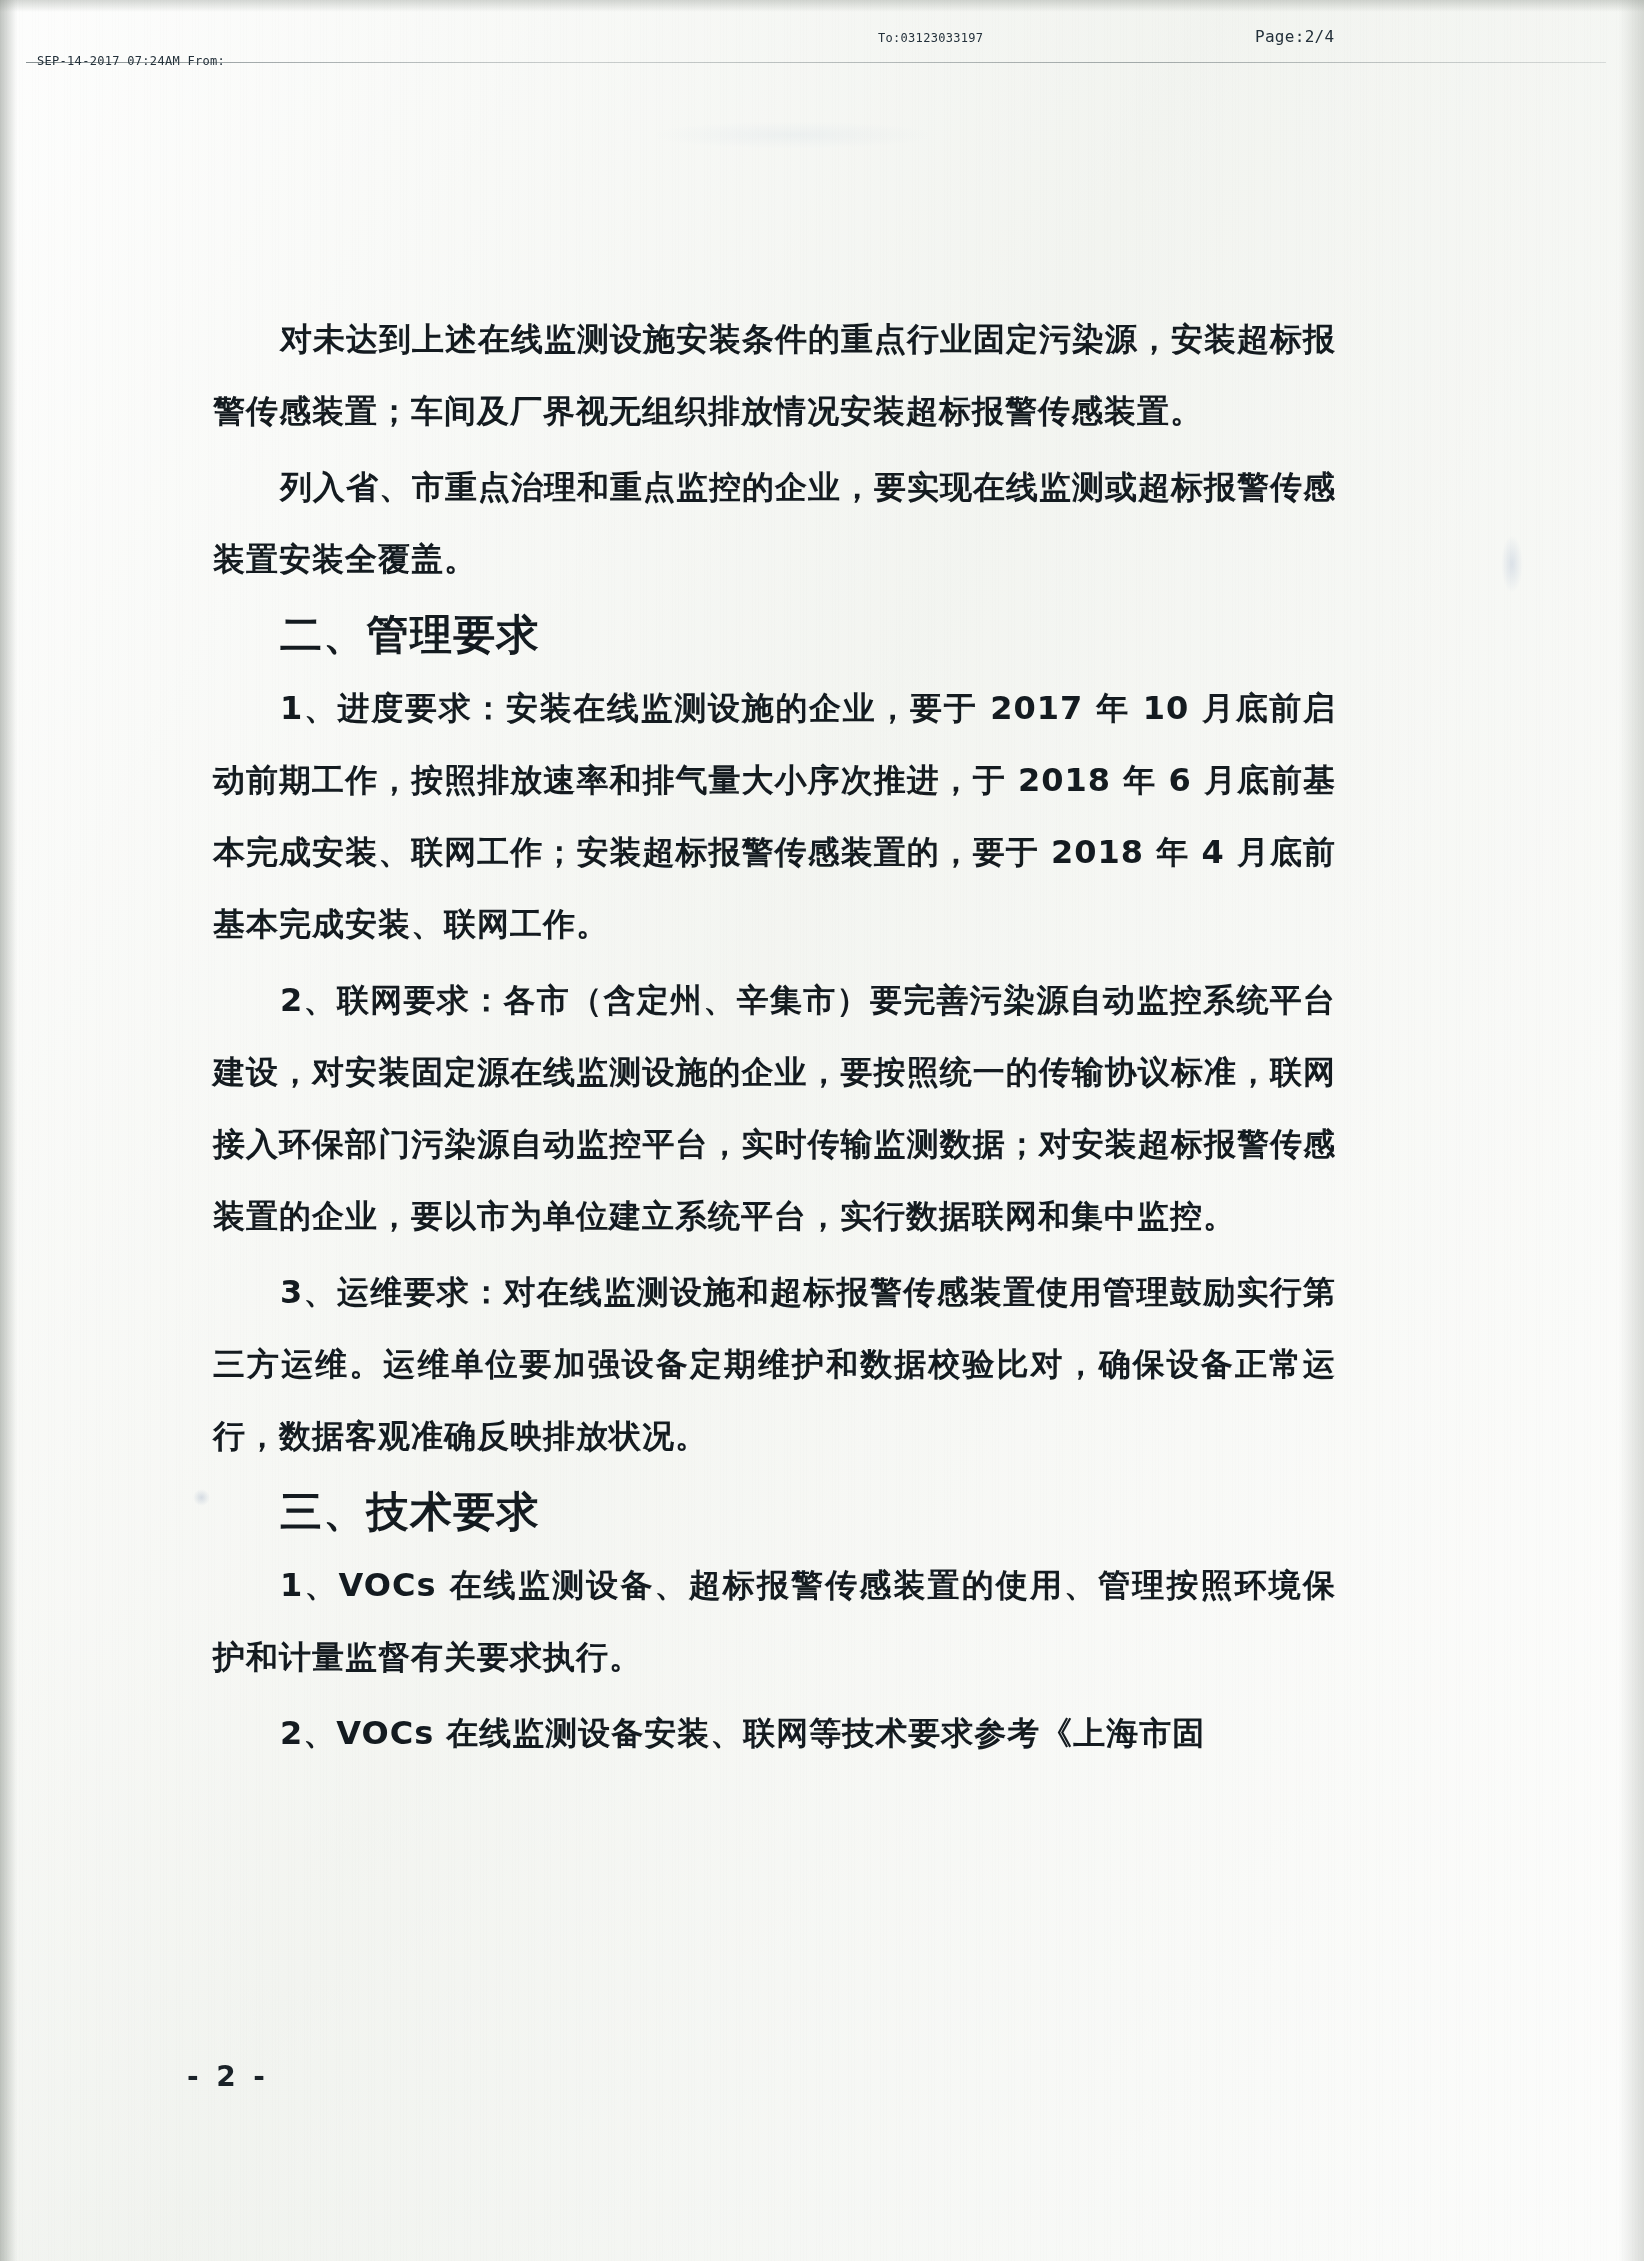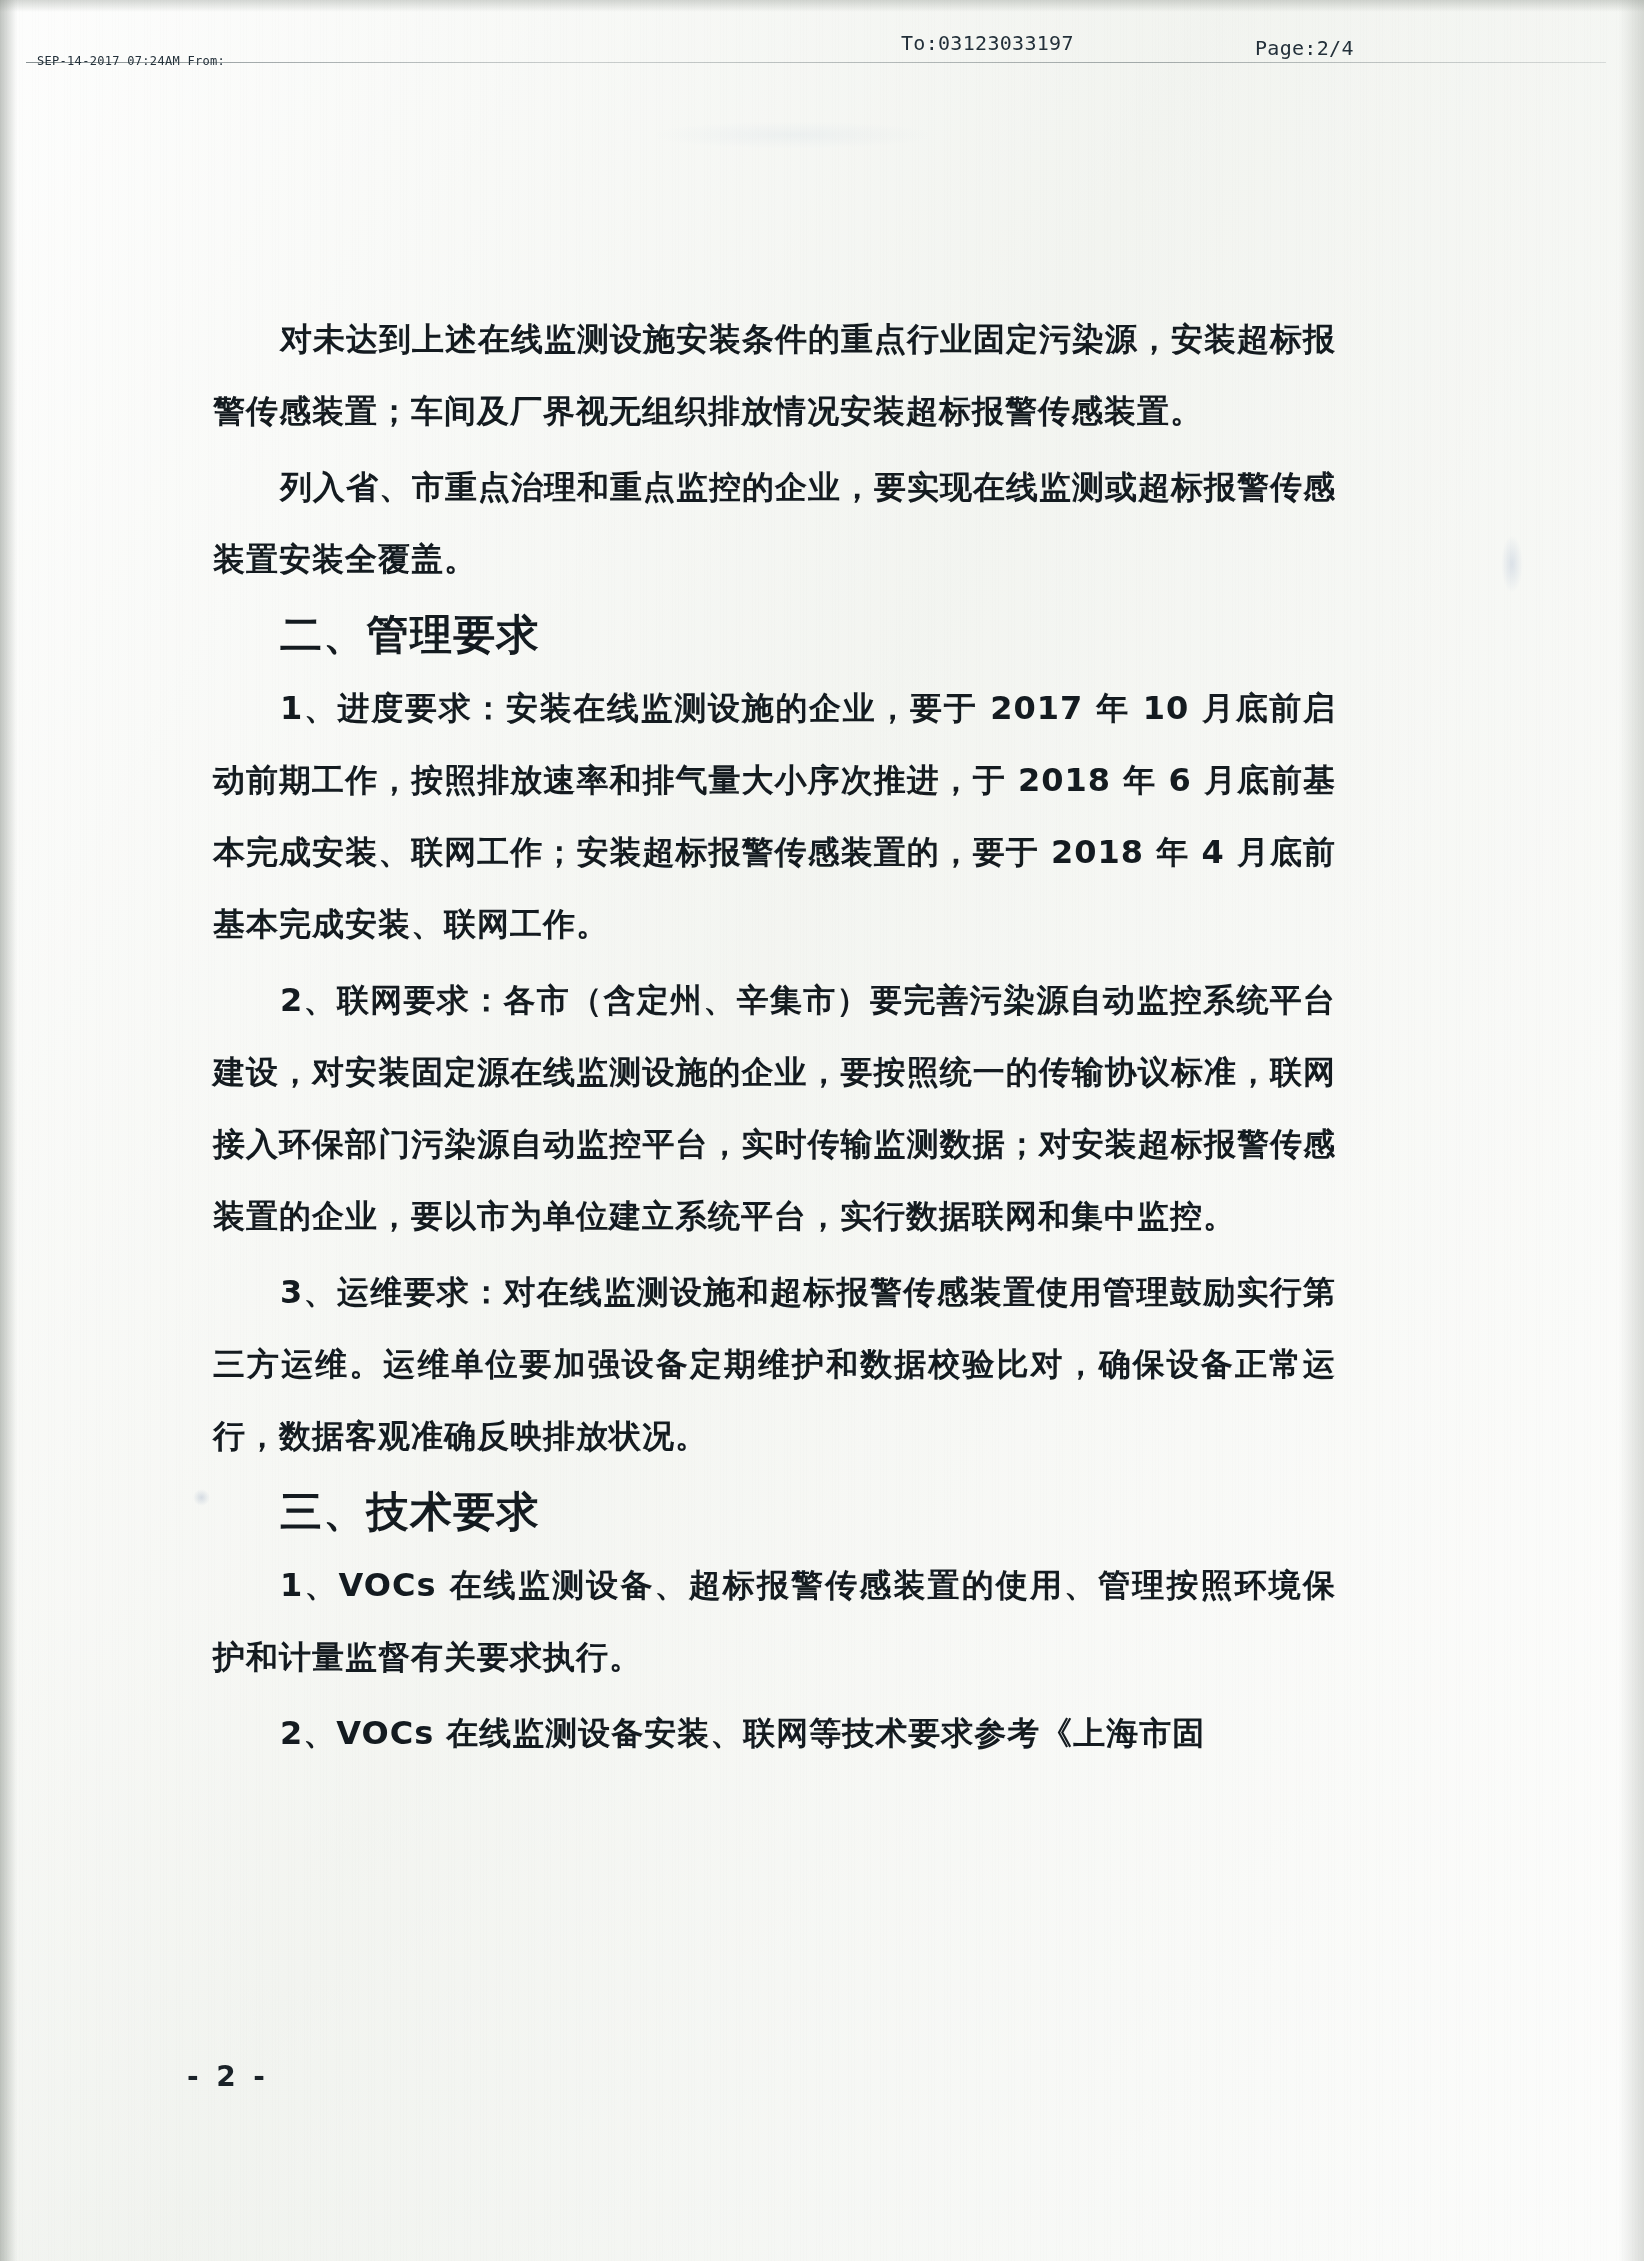--- a/index.html
+++ b/index.html
@@ -66,31 +66,31 @@
   .fax-from {
     position: absolute;
     left: 37px;
     top: 36px;
     font-size: 12px;
     letter-spacing: 0.3px;
     white-space: pre;
   }
   .fax-to {
     position: absolute;
-    left: 901px;
+    left: 878px;
     top: 13px;
-    font-size: 20px;
+    font-size: 12px;
     letter-spacing: 0.3px;
     white-space: pre;
   }
   .fax-page {
     position: absolute;
     left: 1255px;
-    top: 18px;
-    font-size: 20px;
+    top: 9px;
+    font-size: 16px;
     letter-spacing: 0.3px;
     white-space: pre;
   }
   .header-rule {
     position: absolute;
     left: 26px;
     right: 39px;
     top: 62px;
     height: 1.3px;
     background: linear-gradient(90deg, rgba(40,55,60,0.55), rgba(40,55,60,0.22) 35%, rgba(40,55,60,0.40) 70%, rgba(40,55,60,0.15));

